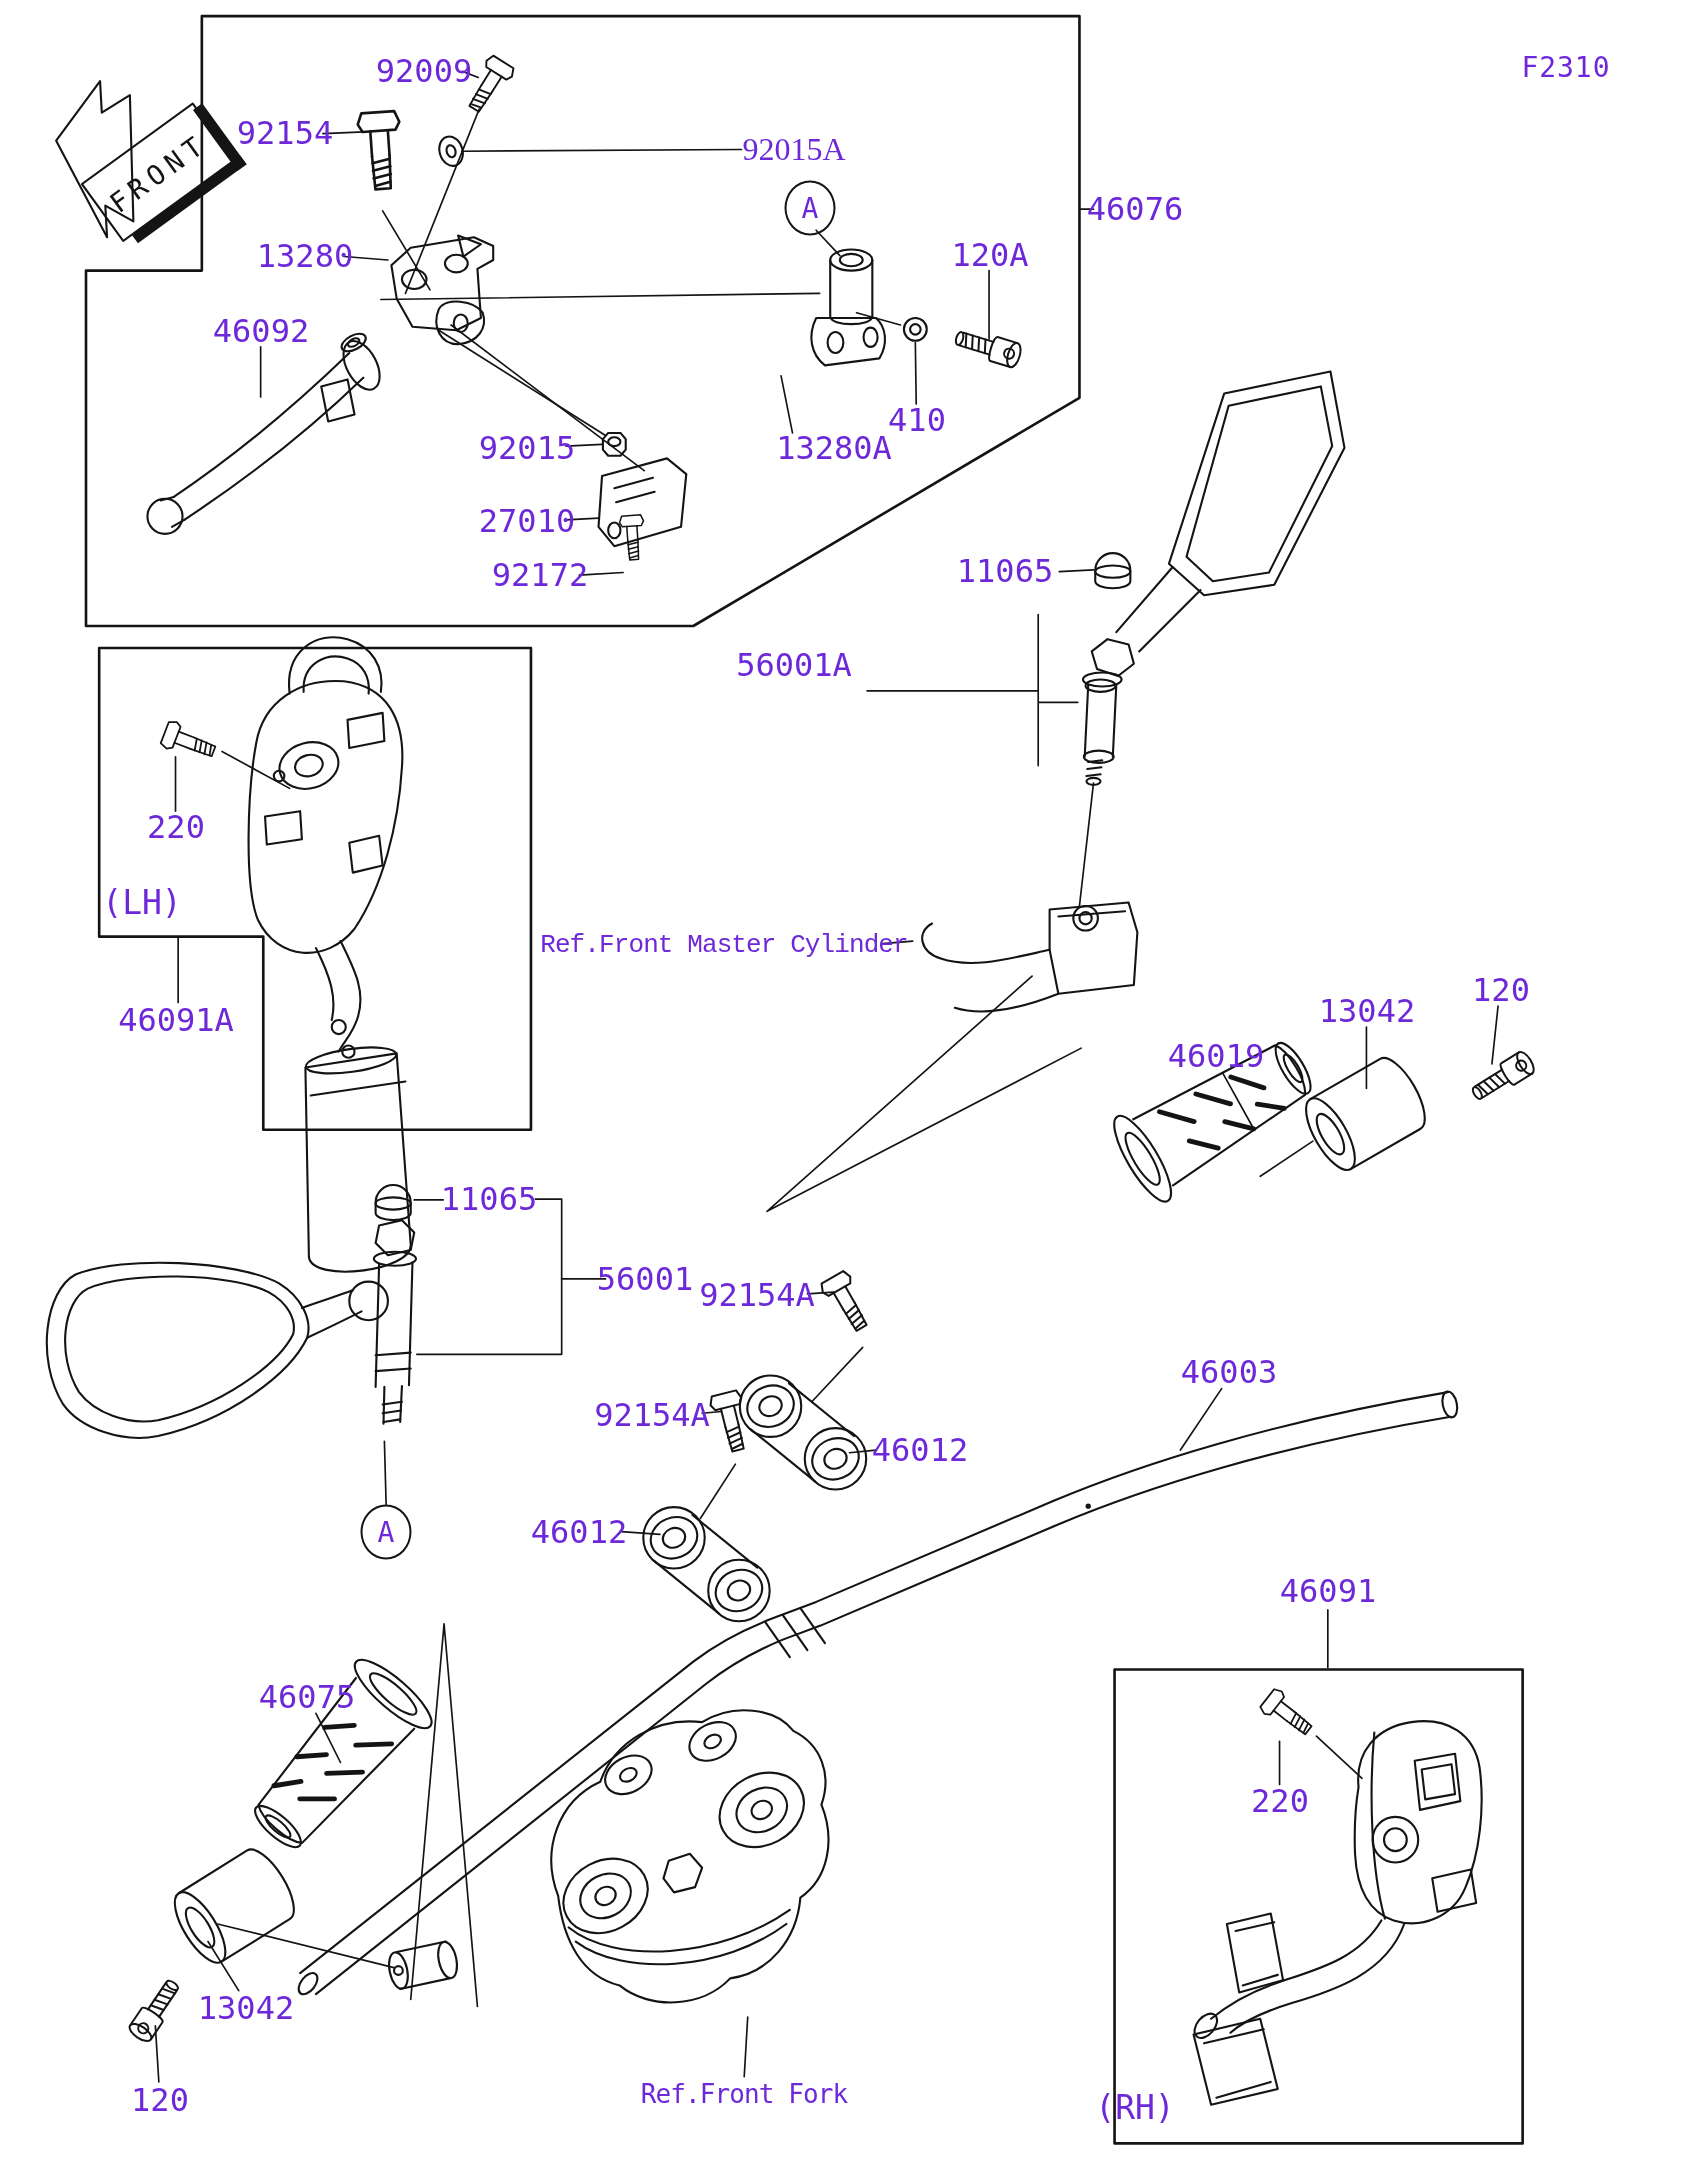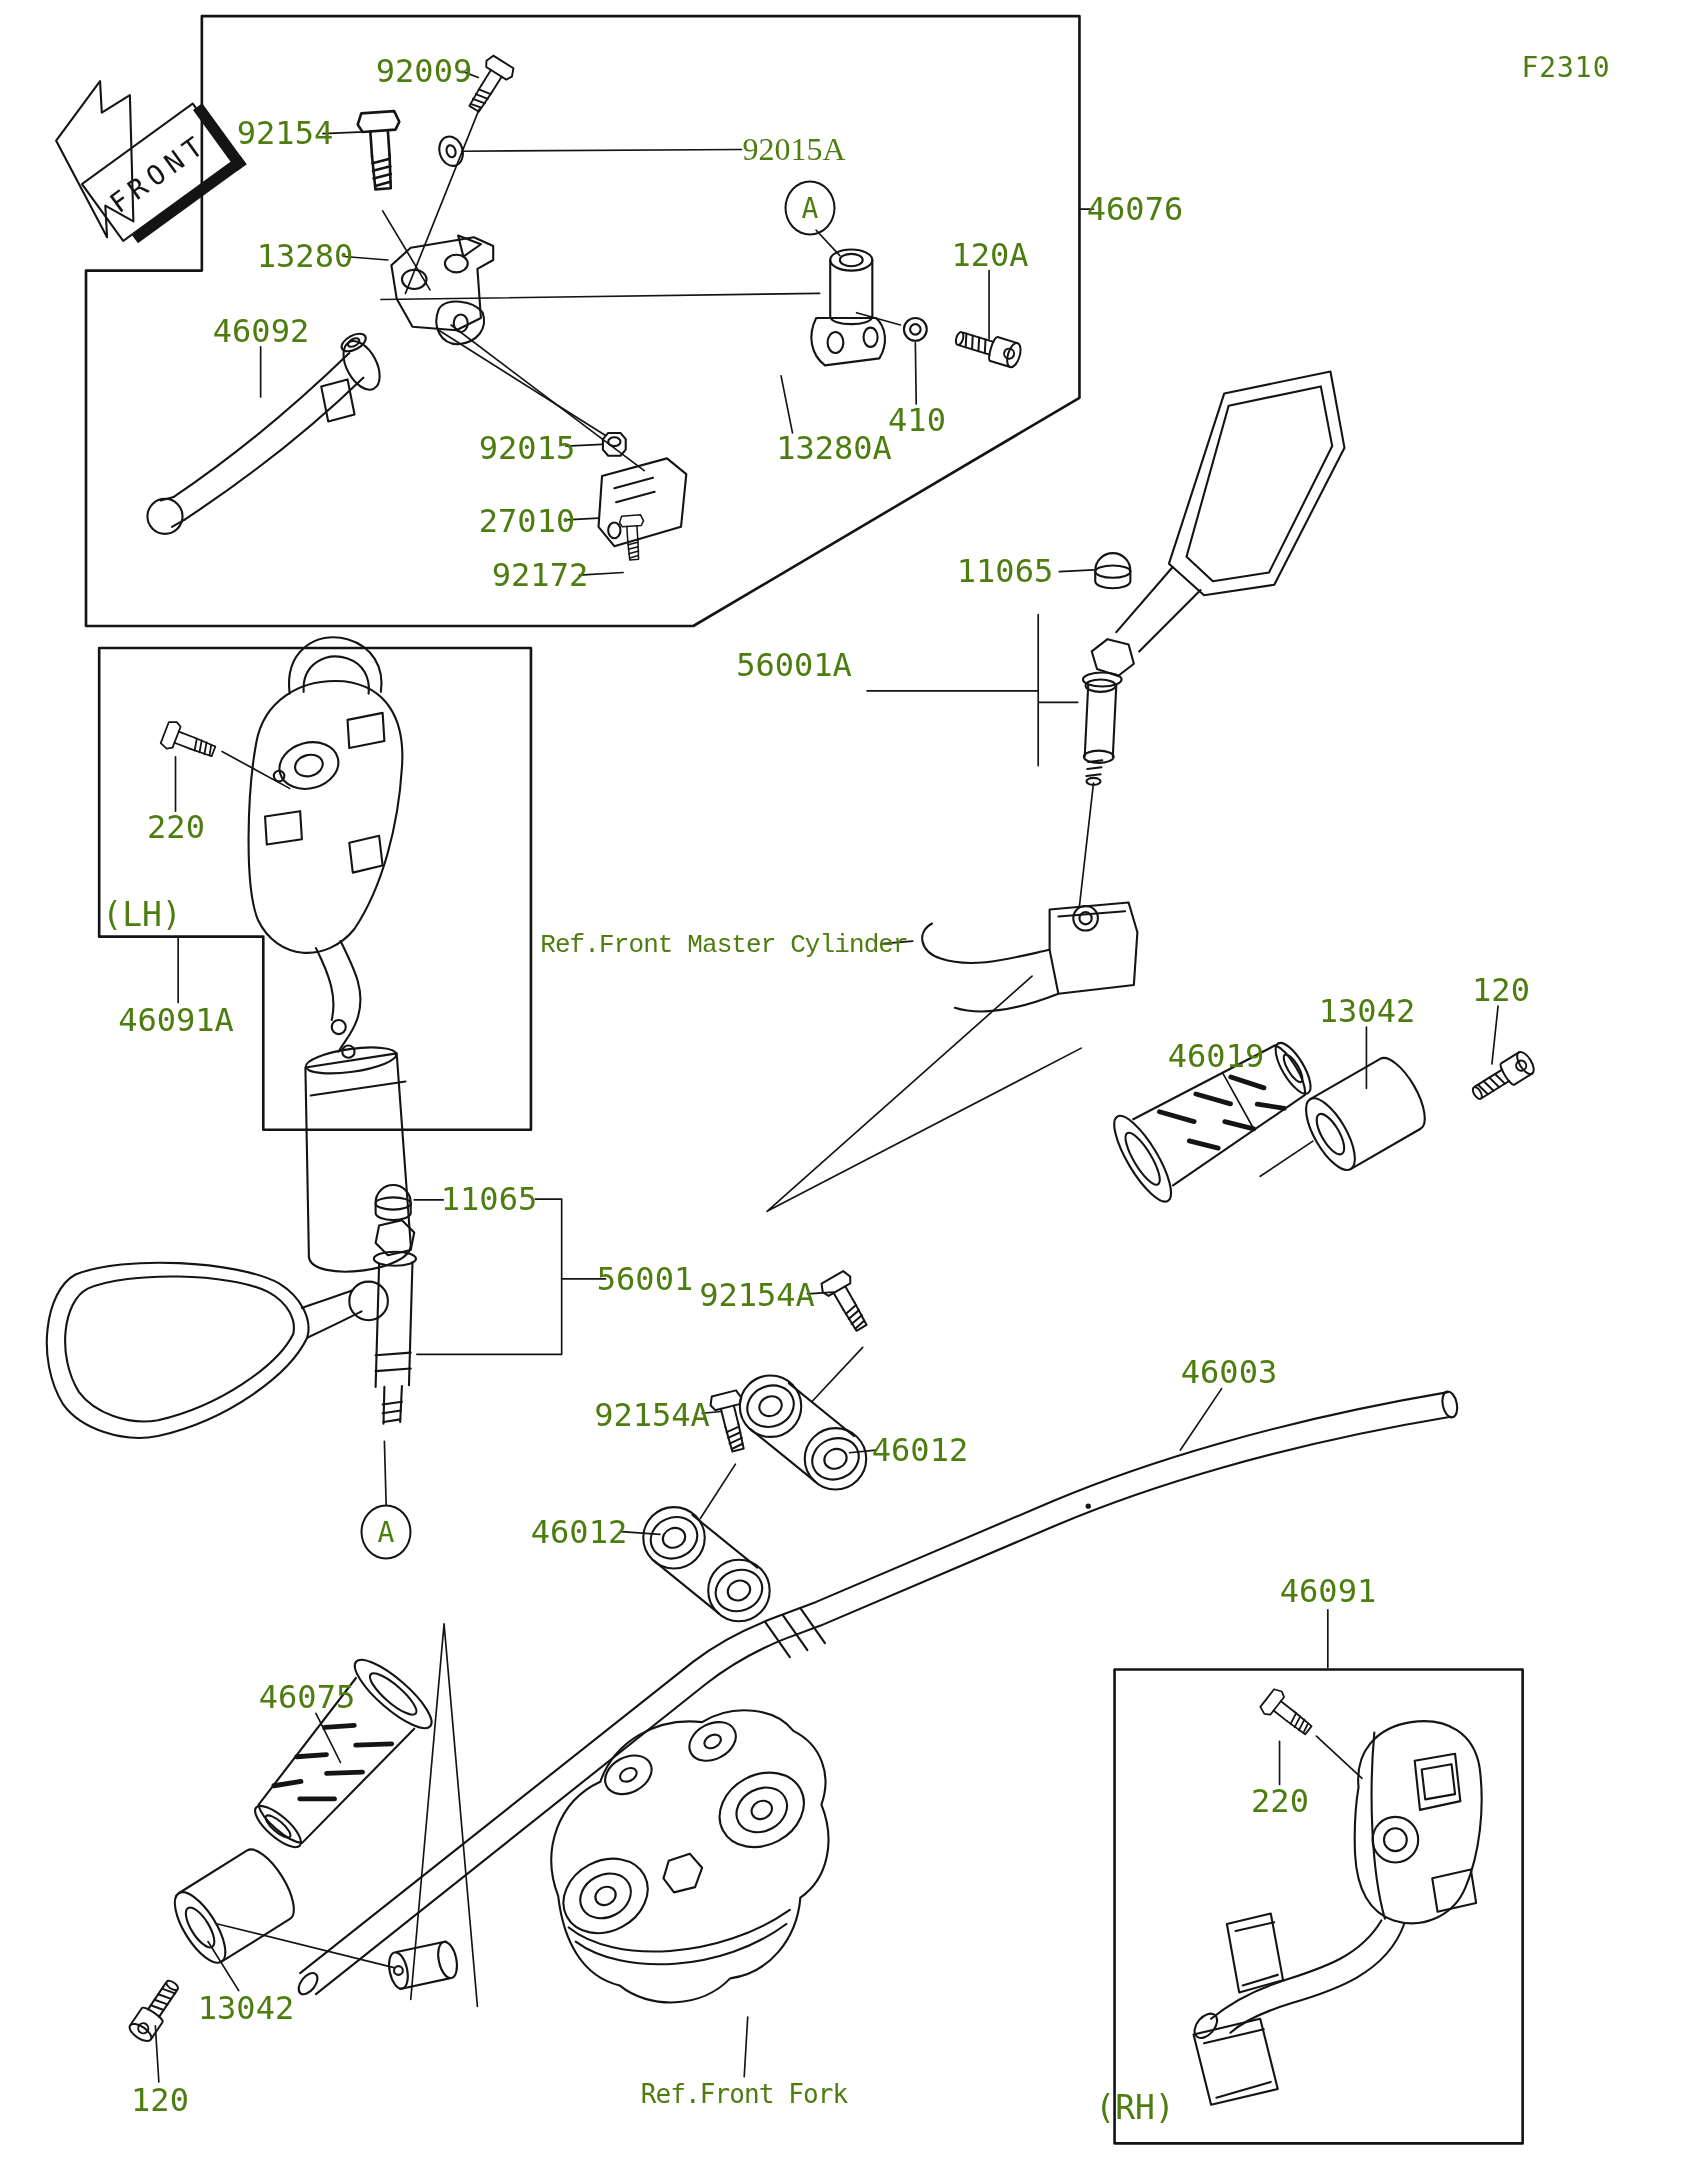--- a/index.html
+++ b/index.html
@@ -1,19 +1,19 @@
 <!DOCTYPE html>
 <html style="font-size:14px"><head>
 <meta charset="utf-8">
 <style>
   html,body{margin:0;padding:0;background:#fff;}
   .stage{position:relative;width:1685px;height:2177px;background:#fff;overflow:hidden;
          font-family:"DejaVu Sans Mono","Liberation Mono",monospace;}
   .stage svg{position:absolute;left:0;top:0;}
-  .callout{position:absolute;transform:translate(-50%,-50%);color:#4d7c0f;white-space:nowrap;
+  .callout{position:absolute;transform:translate(-50%,-50%);color:#6d28d9;white-space:nowrap;
            font-size:32px;line-height:1;}
   .callout.ref{font-size:26px;letter-spacing:-0.9px;}
   .callout.code{font-size:28px;letter-spacing:0.9px;}
   .callout.side{font-size:33px;}
   .callout.marker{width:47px;height:51px;border:2.6px solid #141414;border-radius:50%;
                   display:flex;align-items:center;justify-content:center;font-size:28px;}
   .lineart path,.lineart ellipse,.lineart circle,.lineart rect,.lineart line,.lineart polyline{
       fill:none;stroke:#141414;stroke-width:2.4;stroke-linecap:round;stroke-linejoin:round;}
   .lineart .box{stroke-width:3;}
   .lineart .leader{stroke-width:1.9;}
@@ -342,21 +342,21 @@
       <div class="callout " style="left: 1135px; top: 209px;">46076</div>
       <div class="callout " style="left: 917px; top: 420px;">410</div>
       <div class="callout " style="left: 527px; top: 448px;">92015</div>
       <div class="callout " style="left: 834px; top: 448px;">13280A</div>
       <div class="callout " style="left: 527px; top: 521px;">27010</div>
       <div class="callout " style="left: 540px; top: 575px;">92172</div>
       <div class="callout " style="left: 1005px; top: 571px;">11065</div>
       <div class="callout " style="left: 794px; top: 665px;">56001A</div>
       <div class="callout ref" style="left: 724px; top: 945px; font-family: Liberation Mono, monospace;">Ref.Front Master Cylinder</div>
       <div class="callout " style="left: 176px; top: 827px;">220</div>
-      <div class="callout side" style="left: 142px; top: 902px; margin-top: 12px;">(LH)</div>
+      <div class="callout side" style="left: 142px; top: 902px;">(LH)</div>
       <div class="callout " style="left: 176px; top: 1020px;">46091A</div>
       <div class="callout " style="left: 1367px; top: 1011px;">13042</div>
       <div class="callout " style="left: 1501px; top: 990px;">120</div>
       <div class="callout " style="left: 1216px; top: 1056px;">46019</div>
       <div class="callout " style="left: 489px; top: 1199px;">11065</div>
       <div class="callout " style="left: 645px; top: 1279px;">56001</div>
       <div class="callout " style="left: 757px; top: 1295px;">92154A</div>
       <div class="callout " style="left: 652px; top: 1415px;">92154A</div>
       <div class="callout " style="left: 920px; top: 1450px;">46012</div>
       <div class="callout " style="left: 1229px; top: 1372px;">46003</div>

